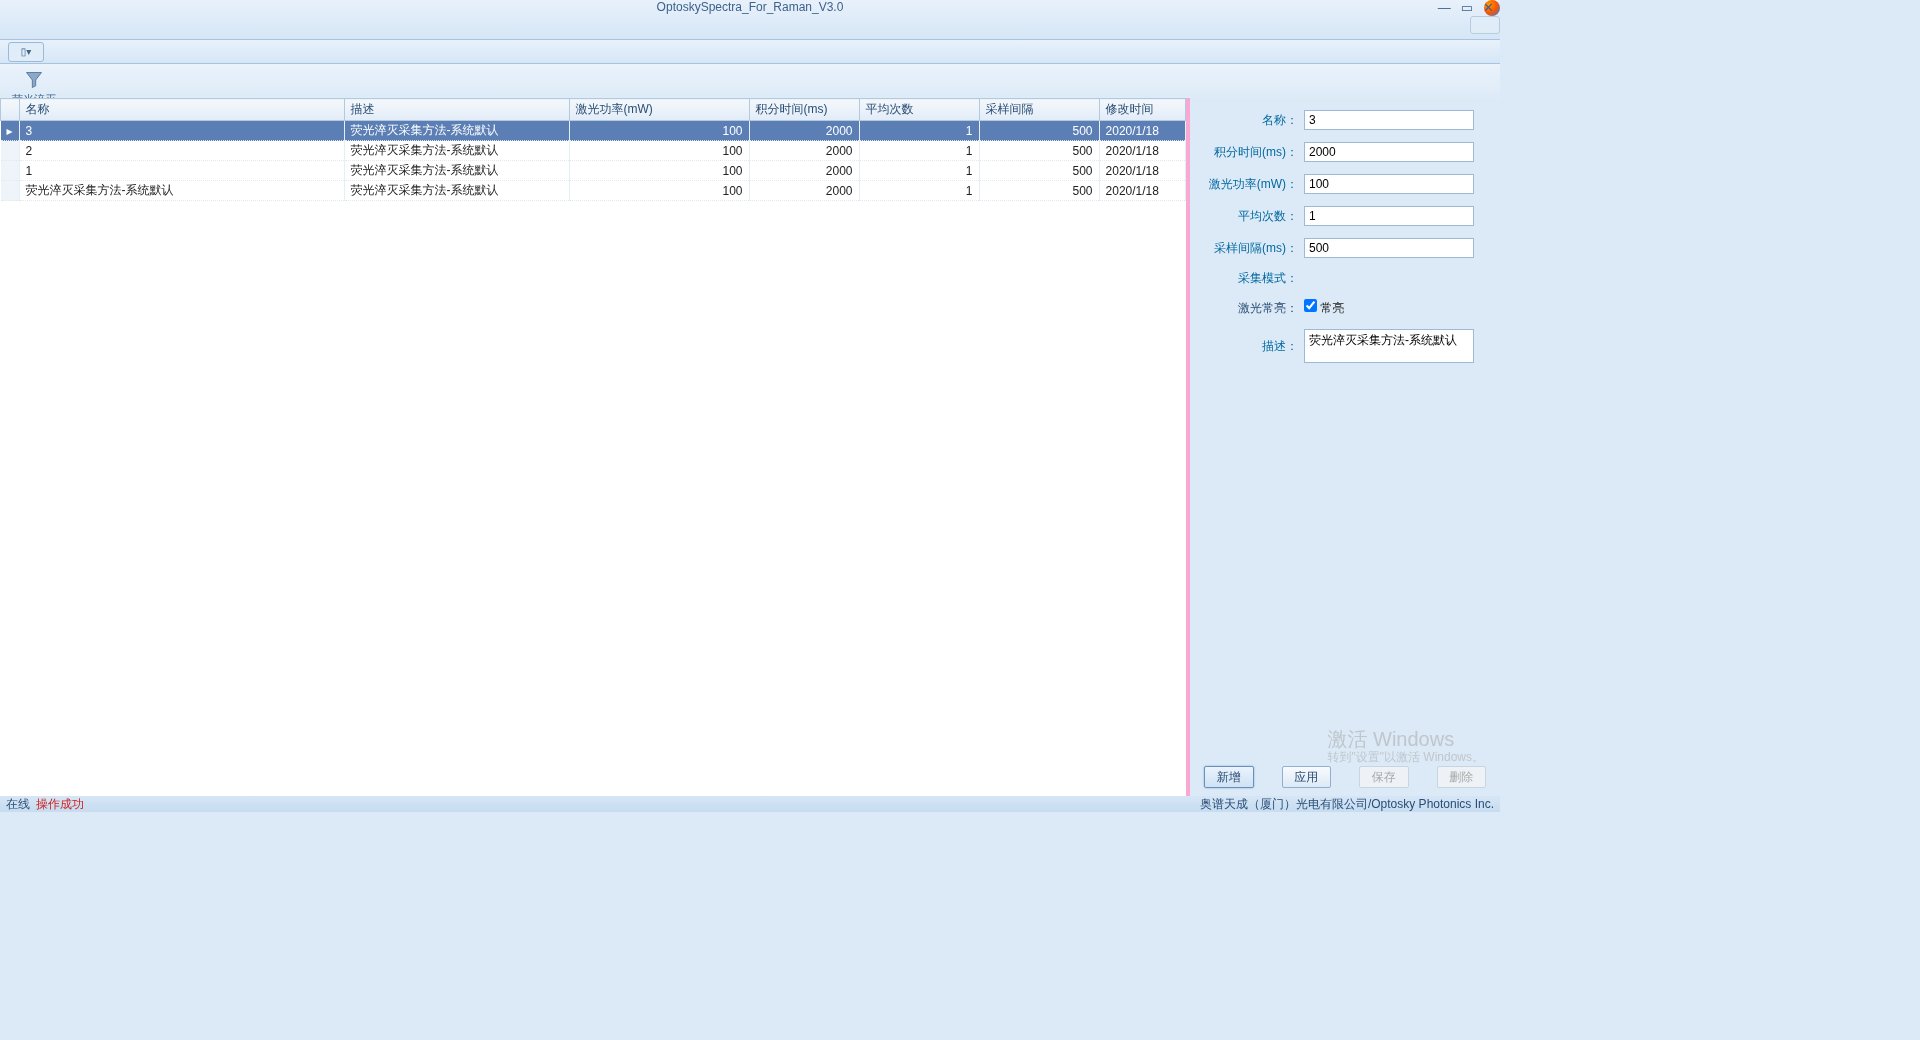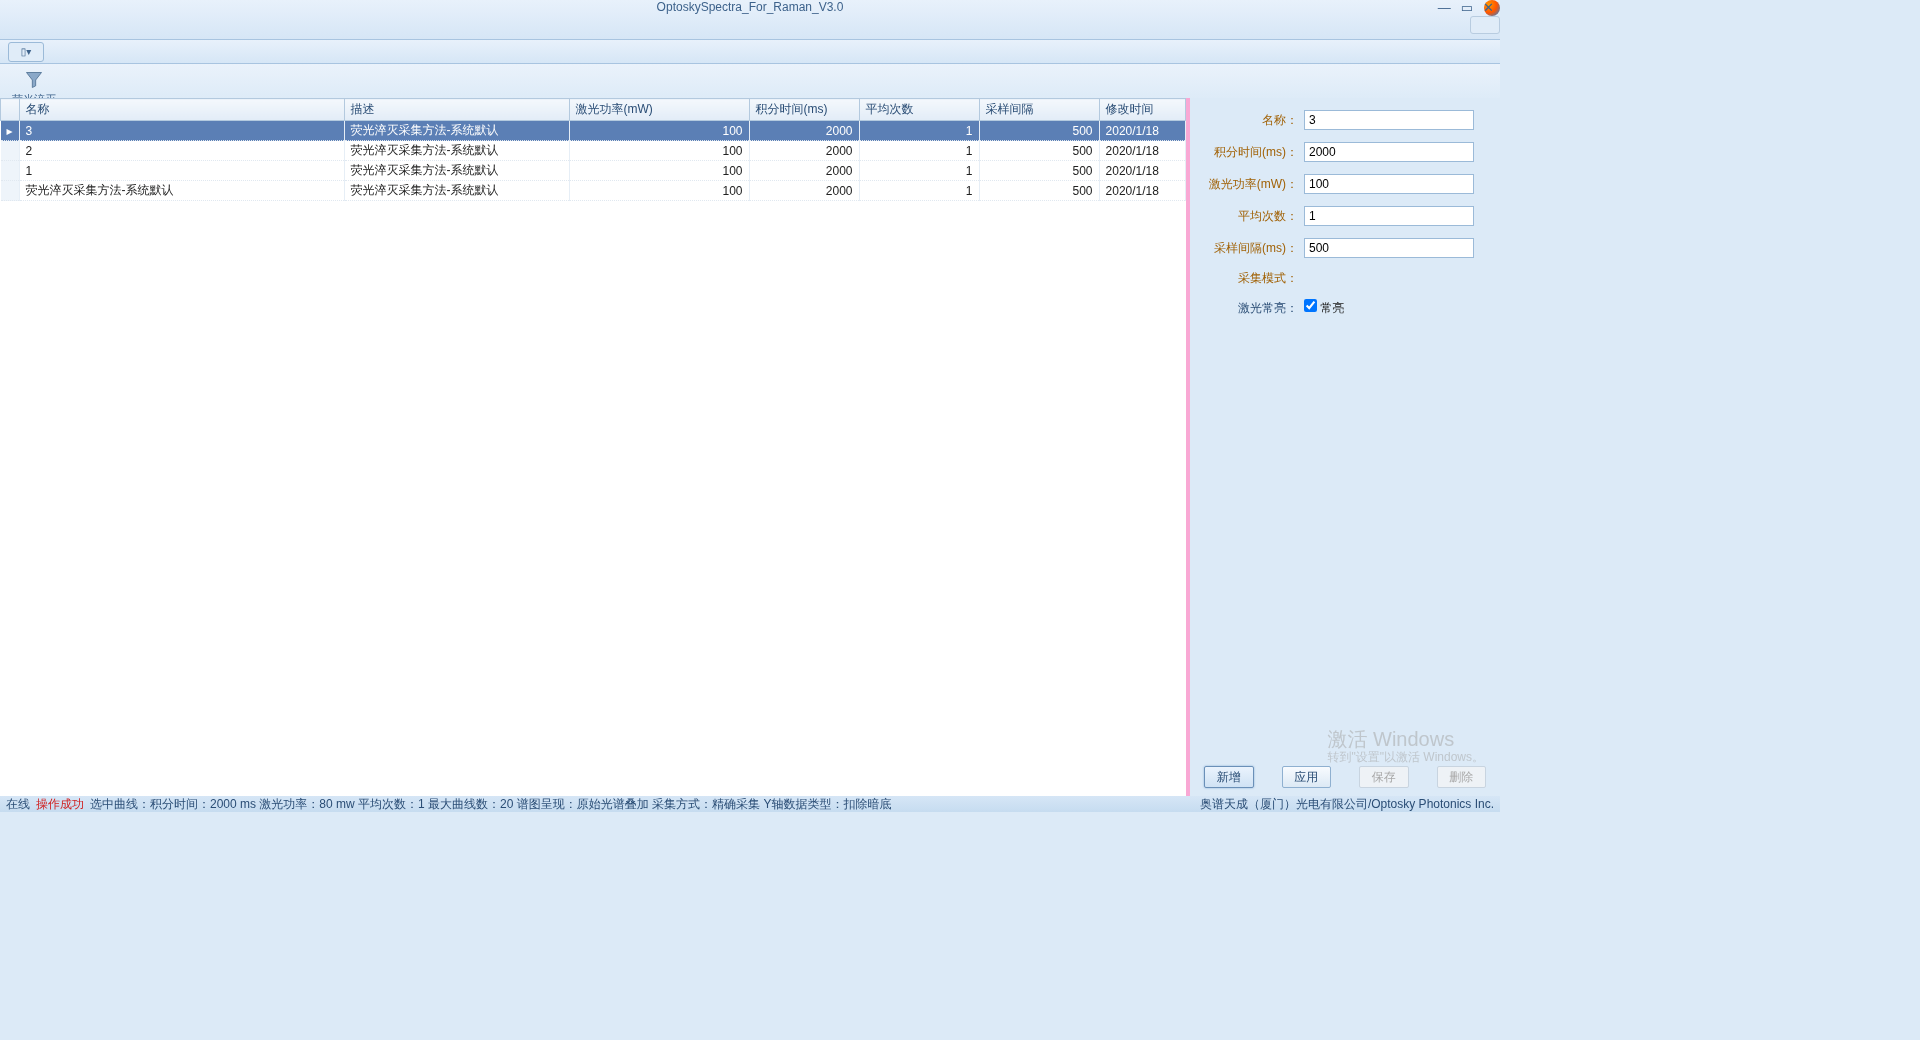--- a/index.html
+++ b/index.html
@@ -35,21 +35,21 @@
 .tbl { width: 100%; border-collapse: collapse; }
 .tbl th { background: linear-gradient(to bottom, #f4f8fc, #e2ecf7); border: 1px solid #b3c9de; text-align: left; padding: 2px 6px; color: #2a4d75; font-weight: normal; font-size: 12px; height: 20px; }
 .tbl td { border-right: 1px solid #e6eef6; border-bottom: 1px dotted #e0e8f0; padding: 1px 6px; height: 16px; font-size: 12px; color: #222; }
 .tbl td.num { text-align: right; }
 .tbl tr.selected td { background: #5b7fb5; color: #fff; }
 .rowmark-col { width: 10px; }
 .rowmark { width: 10px; background: #eef4fa; border-right: 1px solid #c8d8e8; border-bottom: 1px solid #c8d8e8; text-align: center; color: #3d628b; font-size: 10px; padding: 0; }
 
 
 .form-row { display: flex; align-items: center; margin-bottom: 12px; }
-.form-row .lbl { width: 100px; text-align: right; color: #a16207; padding-right: 6px; }
+.form-row .lbl { width: 100px; text-align: right; color: #0369a1; padding-right: 6px; }
 .form-row input[type=text], .form-row textarea { width: 170px; border: 1px solid #9bbad8; padding: 2px 4px; background: #fff; font-size: 12px; }
 .form-row textarea { height: 34px; resize: none; }
 .radio-box { width: 170px; border: 1px solid #9bbad8; background: #fff; padding: 4px 6px; }
 .radio-box label, .check-row label { color: #222; font-size: 12px; display: block; line-height: 18px; }
 .check-row { display: flex; align-items: center; }
 .check-row .lbl { width: 100px; text-align: right; color: #2a4d75; padding-right: 6px; }
 .form-spacer { flex: 1; }
 
 .btn-row { display: flex; gap: 28px; justify-content: center; margin-top: 4px; }
 .btn { width: 56px; height: 22px; border: 1px solid #8fb0d0; background: linear-gradient(to bottom, #f8fbff, #dce9f5); color: #2a4d75; cursor: pointer; border-radius: 2px; }
@@ -193,35 +193,38 @@
       <div class="lbl">采样间隔(ms)：</div>
       <input type="text" value="500" style="">
     </div>
     <div class="form-row">
       <div class="lbl">采集模式：</div>
     </div>
     <div class="check-row" style="margin-bottom:12px;">
       <div class="lbl">激光常亮：</div>
       <label><input type="checkbox" checked="" style=""> <span>常亮</span></label>
     </div>
+    <div class="form-row">
+      <div class="lbl">描述：</div>
+      <textarea id="desc-ta" style="">荧光淬灭采集方法-系统默认</textarea>
+    </div>
 
     <div class="form-spacer"></div>
 
     <div class="watermark">
       <div class="big">激活 Windows</div>
       <div>转到"设置"以激活 Windows。</div>
     </div>
 
     <div class="btn-row">
       <button class="btn active">新增</button>
       <button class="btn">应用</button>
       <button class="btn disabled">保存</button>
       <button class="btn disabled">删除</button>
     </div>
   </div>
 </div>
 
 <div class="statusbar">
   <span class="seg">在线</span>
   <span class="seg ok">操作成功</span>
-  <span class="seg">选中曲线：积分时间：2000 ms 激光功率：80 mw 平均次数：1  最大曲线数：20 谱图呈现：原始光谱叠加 采集方式：精确采集  Y轴数据类型：扣除暗底</span>
   <span class="company">奥谱天成（厦门）光电有限公司/Optosky Photonics Inc.</span>
 </div>
 
 </body></html>

